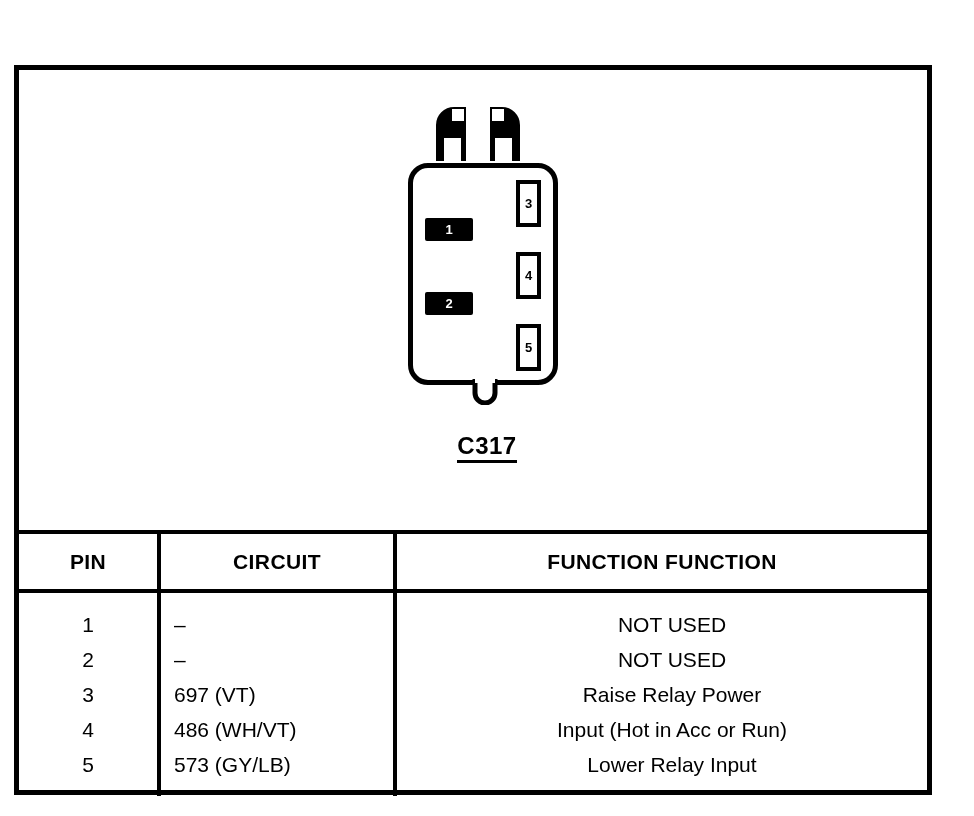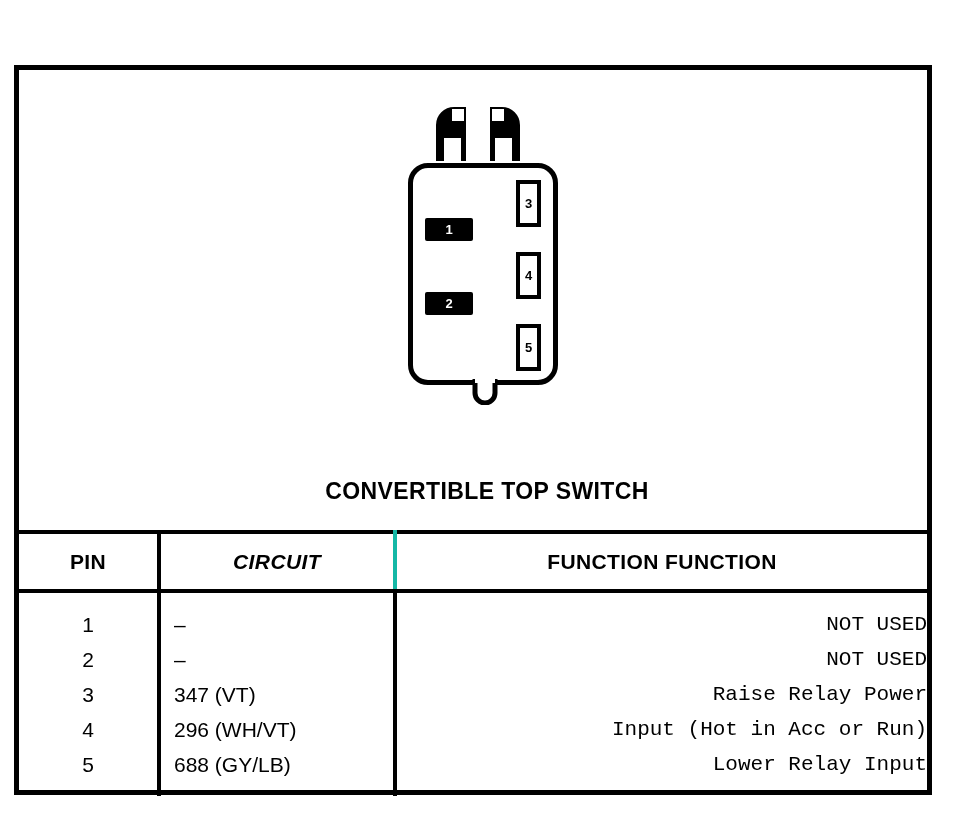--- a/index.html
+++ b/index.html
@@ -146,39 +146,38 @@
   }
   .pin-table thead th {
     height: 55px;
     font-weight: bold;
     text-align: center;
     letter-spacing: 0.4px;
     border-top: 4px solid #000;
     border-bottom: 4px solid #000;
   }
   .pin-table thead th.c-pin     { width: 138px; border-right: 4px solid #000; margin-left: 28px; }
-  .pin-table thead th.c-circuit { width: 232px; border-right: 4px solid #14b8a6; font-style: italic; }
+  .pin-table thead th.c-circuit { width: 232px; border-right: 4px solid #000000; }
 
   .pin-table tbody td {
     height: 35px;
     vertical-align: middle;
   }
   .pin-table tbody td.c-pin {
     text-align: center;
     border-right: 4px solid #000;
   }
   .pin-table tbody td.c-circuit {
     text-align: left;
     padding-left: 13px;
     border-right: 4px solid #000;
   }
   .pin-table tbody td.c-function {
-    text-align: right;
+    text-align: center;
     padding-left: 20px;
-    font-family: Liberation Mono, monospace;
   }
   .pin-table tbody tr:first-child td { padding-top: 14px; }
   .pin-table tbody tr:last-child  td { padding-bottom: 14px; }
 </style>
 </head>
 <body>
 
 <div id="page">
 
   <div class="outer-frame"></div>
@@ -206,21 +205,23 @@
     <div class="cavity-open   cav-3">3</div>
     <div class="cavity-open   cav-4">4</div>
     <div class="cavity-open   cav-5">5</div>
 
     <svg class="bottom-notch" viewBox="0 0 26 26">
       <path d="M3,0 L3,14 A10,10 0 0 0 23,14 L23,0" fill="#fff" stroke="#000" stroke-width="5"></path>
       <rect x="3" y="0" width="20" height="4" fill="#fff"></rect>
     </svg>
   </div>
 
-  <div class="caption-name">CONVERTIBLE TOP SWITCH</div>
+  <div class="caption-code">
+    <span>C317</span>
+  </div>
 
   <table class="pin-table">
     <thead>
       <tr>
         <th class="c-pin">PIN</th>
         <th class="c-circuit">CIRCUIT</th>
         <th class="c-function">FUNCTION FUNCTION</th>
       </tr>
     </thead>
     <tbody>
@@ -229,29 +230,29 @@
         <td class="c-circuit">–</td>
         <td class="c-function">NOT USED</td>
       </tr>
       <tr>
         <td class="c-pin">2</td>
         <td class="c-circuit">–</td>
         <td class="c-function">NOT USED</td>
       </tr>
       <tr>
         <td class="c-pin">3</td>
-        <td class="c-circuit">347 (VT)</td>
+        <td class="c-circuit">697 (VT)</td>
         <td class="c-function">Raise Relay Power</td>
       </tr>
       <tr>
         <td class="c-pin">4</td>
-        <td class="c-circuit">296 (WH/VT)</td>
+        <td class="c-circuit">486 (WH/VT)</td>
         <td class="c-function">Input (Hot in Acc or Run)</td>
       </tr>
       <tr>
         <td class="c-pin">5</td>
-        <td class="c-circuit">688 (GY/LB)</td>
+        <td class="c-circuit">573 (GY/LB)</td>
         <td class="c-function">Lower Relay Input</td>
       </tr>
     </tbody>
   </table>
 
 </div>
 
 </body></html>

